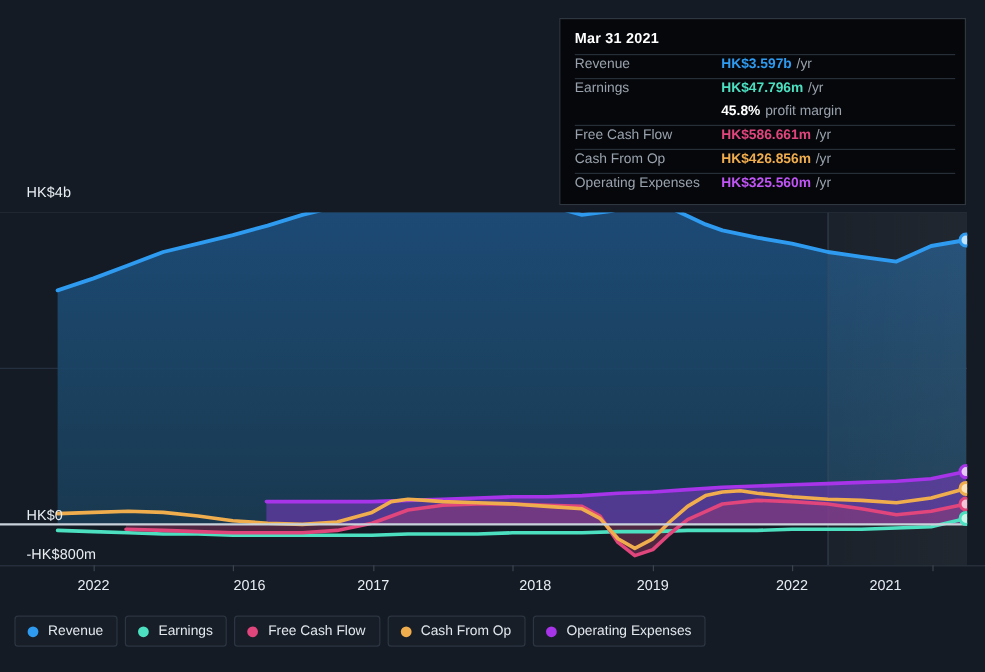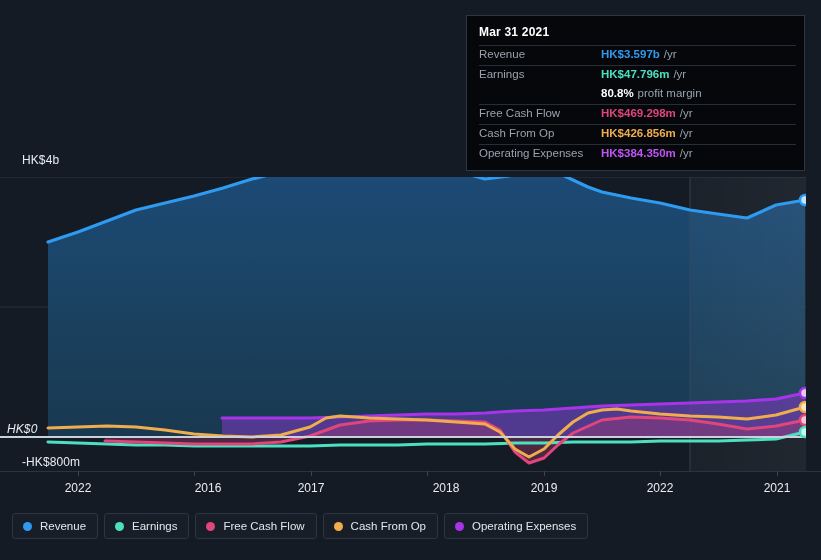--- a/index.html
+++ b/index.html
@@ -43,21 +43,21 @@
 
   
   .y-label {
     position: absolute;
     color: #e8edf2;
     font-size: 12px;
     letter-spacing: .1px;
     white-space: nowrap;
   }
   #y-label-top   { left: 22px; top: 153px; }
-  #y-label-zero  { left: 7px; top: 422px; font-style: italic; }
+  #y-label-zero  { left: 22px; top: 422px; }
   #y-label-bottom{ left: 22px; top: 455px; }
 
   .x-label {
     position: absolute;
     top: 481px;
     color: #e8edf2;
     font-size: 12px;
     transform: translateX(-50%);
     white-space: nowrap;
   }
@@ -224,58 +224,58 @@
   <div class="x-tick" style="left:544px"></div>
   <div class="x-tick" style="left:660px"></div>
   <div class="x-tick" style="left:777px"></div>
 
   <div class="x-label" style="left:78px">2022</div>
   <div class="x-label" style="left:208px">2016</div>
   <div class="x-label" style="left:311px">2017</div>
   <div class="x-label" style="left:446px">2018</div>
   <div class="x-label" style="left:544px">2019</div>
   <div class="x-label" style="left:660px">2022</div>
-  <div class="x-label" style="left:777px">2021</div>
+  <div class="x-label" style="left:738px">2021</div>
 
   <div id="tooltip">
     <div id="tooltip-date">Mar 31 2021</div>
 
     <div class="tt-row">
       <span class="tt-label">Revenue</span>
       <span class="tt-value" style="color:#2e9bf0">HK$3.597b</span>
       <span class="tt-unit">/yr</span>
     </div>
 
     <div class="tt-row">
       <span class="tt-label">Earnings</span>
       <span class="tt-value" style="color:#4ce0c0">HK$47.796m</span>
       <span class="tt-unit">/yr</span>
     </div>
 
     <div class="tt-row no-rule">
       <span class="tt-label"></span>
-      <span class="tt-pct">80.8%</span>
+      <span class="tt-pct">45.8%</span>
       <span class="tt-unit">profit margin</span>
     </div>
 
     <div class="tt-row">
       <span class="tt-label">Free Cash Flow</span>
-      <span class="tt-value" style="color:#e0457b">HK$469.298m</span>
+      <span class="tt-value" style="color:#e0457b">HK$586.661m</span>
       <span class="tt-unit">/yr</span>
     </div>
 
     <div class="tt-row">
       <span class="tt-label">Cash From Op</span>
       <span class="tt-value" style="color:#f0ad4e">HK$426.856m</span>
       <span class="tt-unit">/yr</span>
     </div>
 
     <div class="tt-row">
       <span class="tt-label">Operating Expenses</span>
-      <span class="tt-value" style="color:#c054f5">HK$384.350m</span>
+      <span class="tt-value" style="color:#c054f5">HK$325.560m</span>
       <span class="tt-unit">/yr</span>
     </div>
   </div>
 
   <div id="legend">
     <div class="legend-item">
       <span class="legend-dot" style="background:#2e9bf0"></span>
       <span class="legend-text">Revenue</span>
     </div>
     <div class="legend-item">

